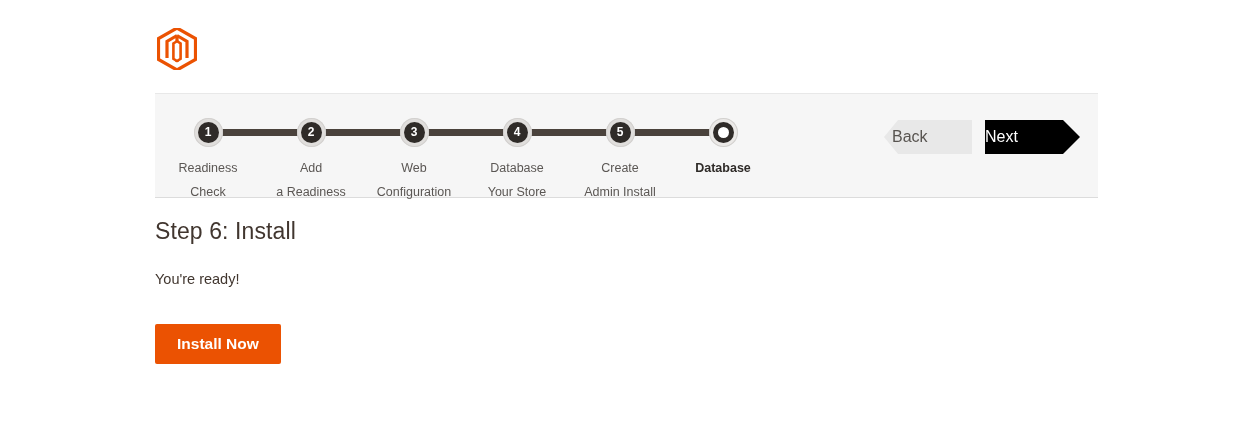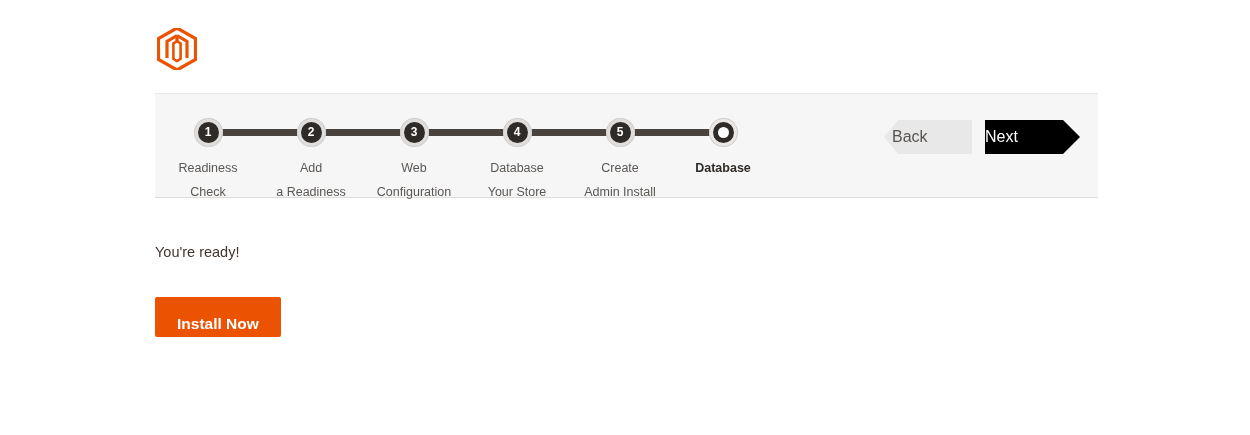--- a/index.html
+++ b/index.html
@@ -172,21 +172,21 @@
   }
   .ready-text {
     margin: 0;
     padding-top: 26px;
     font-size: 14.5px;
     color: #41362f;
   }
   .btn-install {
     display: inline-block;
     margin-top: 37px;
-    padding: 7px 22px;
+    padding: 0 22px;
     height: 40px;
     line-height: 40px;
     background: #eb5202;
     color: #ffffff;
     font-size: 15.5px;
     font-weight: bold;
     border: 0;
     border-radius: 2px;
     cursor: pointer;
     font-family: "Liberation Sans", sans-serif;
@@ -259,15 +259,16 @@
     </div>
   </div>
 
   <div class="nav-buttons">
     <div class="btn-back">Back</div>
     <div class="btn-next">Next</div>
   </div>
 </div>
 
 <div class="content">
+  <h1 class="page-title">Step 6: Install</h1>
   <p class="ready-text">You're ready!</p>
   <button class="btn-install">Install Now</button>
 </div>
 
 </body></html>

